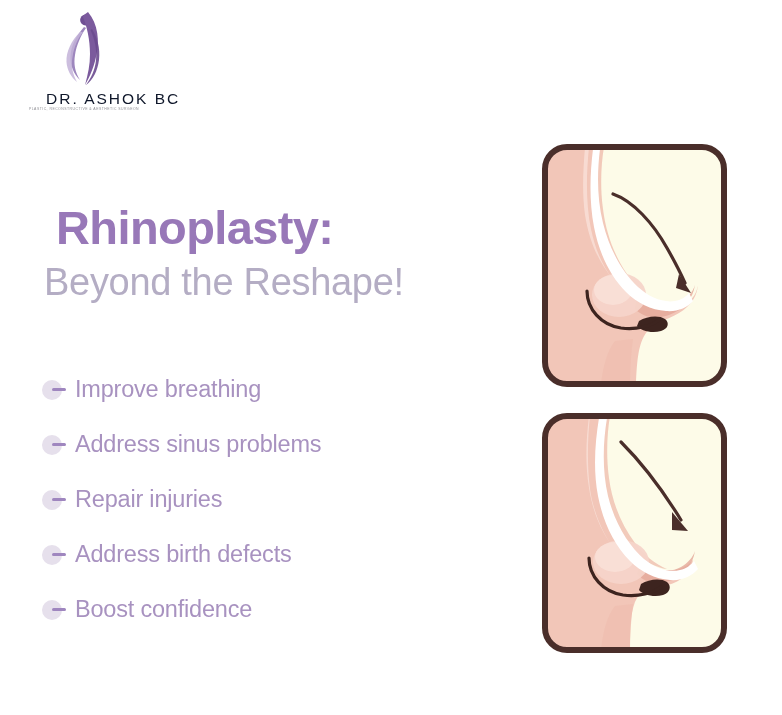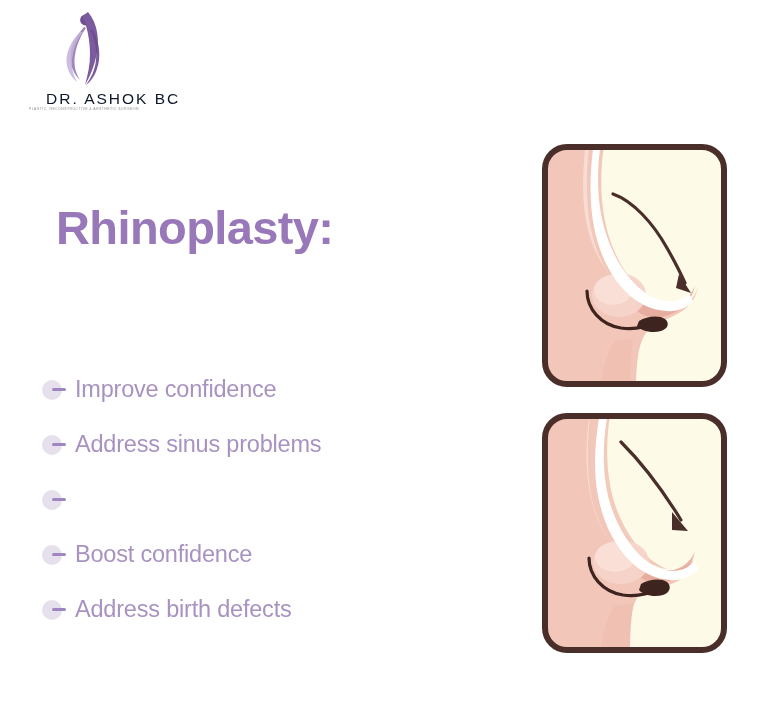--- a/index.html
+++ b/index.html
@@ -109,61 +109,63 @@
         <path d="M26 24 C17 33 12 44 12.5 54 C13 62 17 69 23 74 C18.5 66 17 58 18.5 49 C20 39 24 30 29 24 Z" fill="#c3b3d8" opacity="0.85"></path>
         <path d="M36.5 22 C41 32 43 42 42 52 C41 62 37 70 32 77 C39 72 43.5 63 45 52 C46.5 40 43 29 38 21 Z" fill="#6a4a8f" opacity="0.9"></path>
       </svg>
     </div>
     <div class="logo-name">DR. ASHOK BC</div>
     <div class="logo-tagline">PLASTIC, RECONSTRUCTIVE &amp; AESTHETIC SURGEON</div>
   </div>
 
   <div class="headline">
     <h1 class="headline-main">Rhinoplasty:</h1>
+    <h2 class="headline-sub">Beyond the Reshape!</h2>
   </div>
 
   <div class="benefits">
 
     <div class="benefit">
       <span class="benefit-marker">
         <span class="benefit-dot"></span>
         <span class="benefit-dash"></span>
       </span>
-      <span class="benefit-label">Improve confidence</span>
+      <span class="benefit-label">Improve breathing</span>
     </div>
 
     <div class="benefit">
       <span class="benefit-marker">
         <span class="benefit-dot"></span>
         <span class="benefit-dash"></span>
       </span>
       <span class="benefit-label">Address sinus problems</span>
     </div>
 
     <div class="benefit">
       <span class="benefit-marker">
         <span class="benefit-dot"></span>
         <span class="benefit-dash"></span>
       </span>
+      <span class="benefit-label">Repair injuries</span>
+    </div>
+
+    <div class="benefit">
+      <span class="benefit-marker">
+        <span class="benefit-dot"></span>
+        <span class="benefit-dash"></span>
+      </span>
+      <span class="benefit-label">Address birth defects</span>
     </div>
 
     <div class="benefit">
       <span class="benefit-marker">
         <span class="benefit-dot"></span>
         <span class="benefit-dash"></span>
       </span>
       <span class="benefit-label">Boost confidence</span>
-    </div>
-
-    <div class="benefit">
-      <span class="benefit-marker">
-        <span class="benefit-dot"></span>
-        <span class="benefit-dash"></span>
-      </span>
-      <span class="benefit-label">Address birth defects</span>
     </div>
 
   </div>
 
   <div class="panel" id="panel-top">
     <svg viewBox="0 0 187 245" width="187" height="245" aria-hidden="true">
       <defs>
         <clipPath id="clipTop">
           <rect x="4" y="4" width="179" height="237" rx="22" ry="22"></rect>
         </clipPath>

